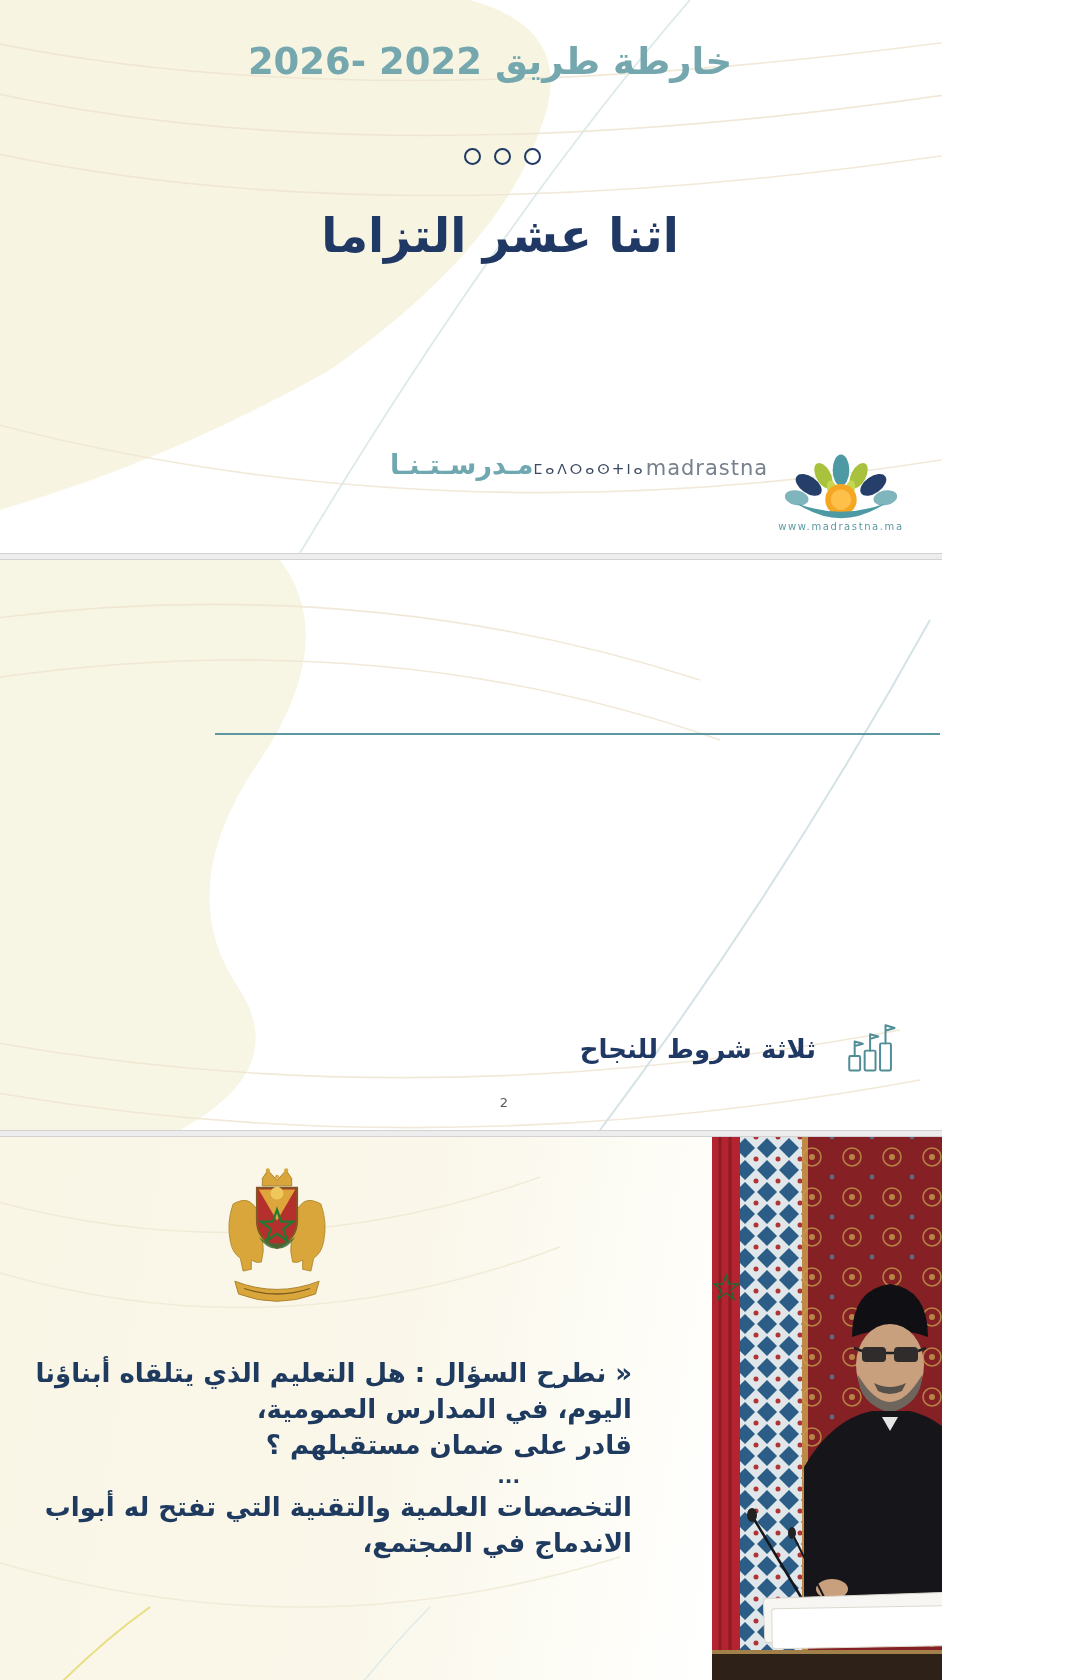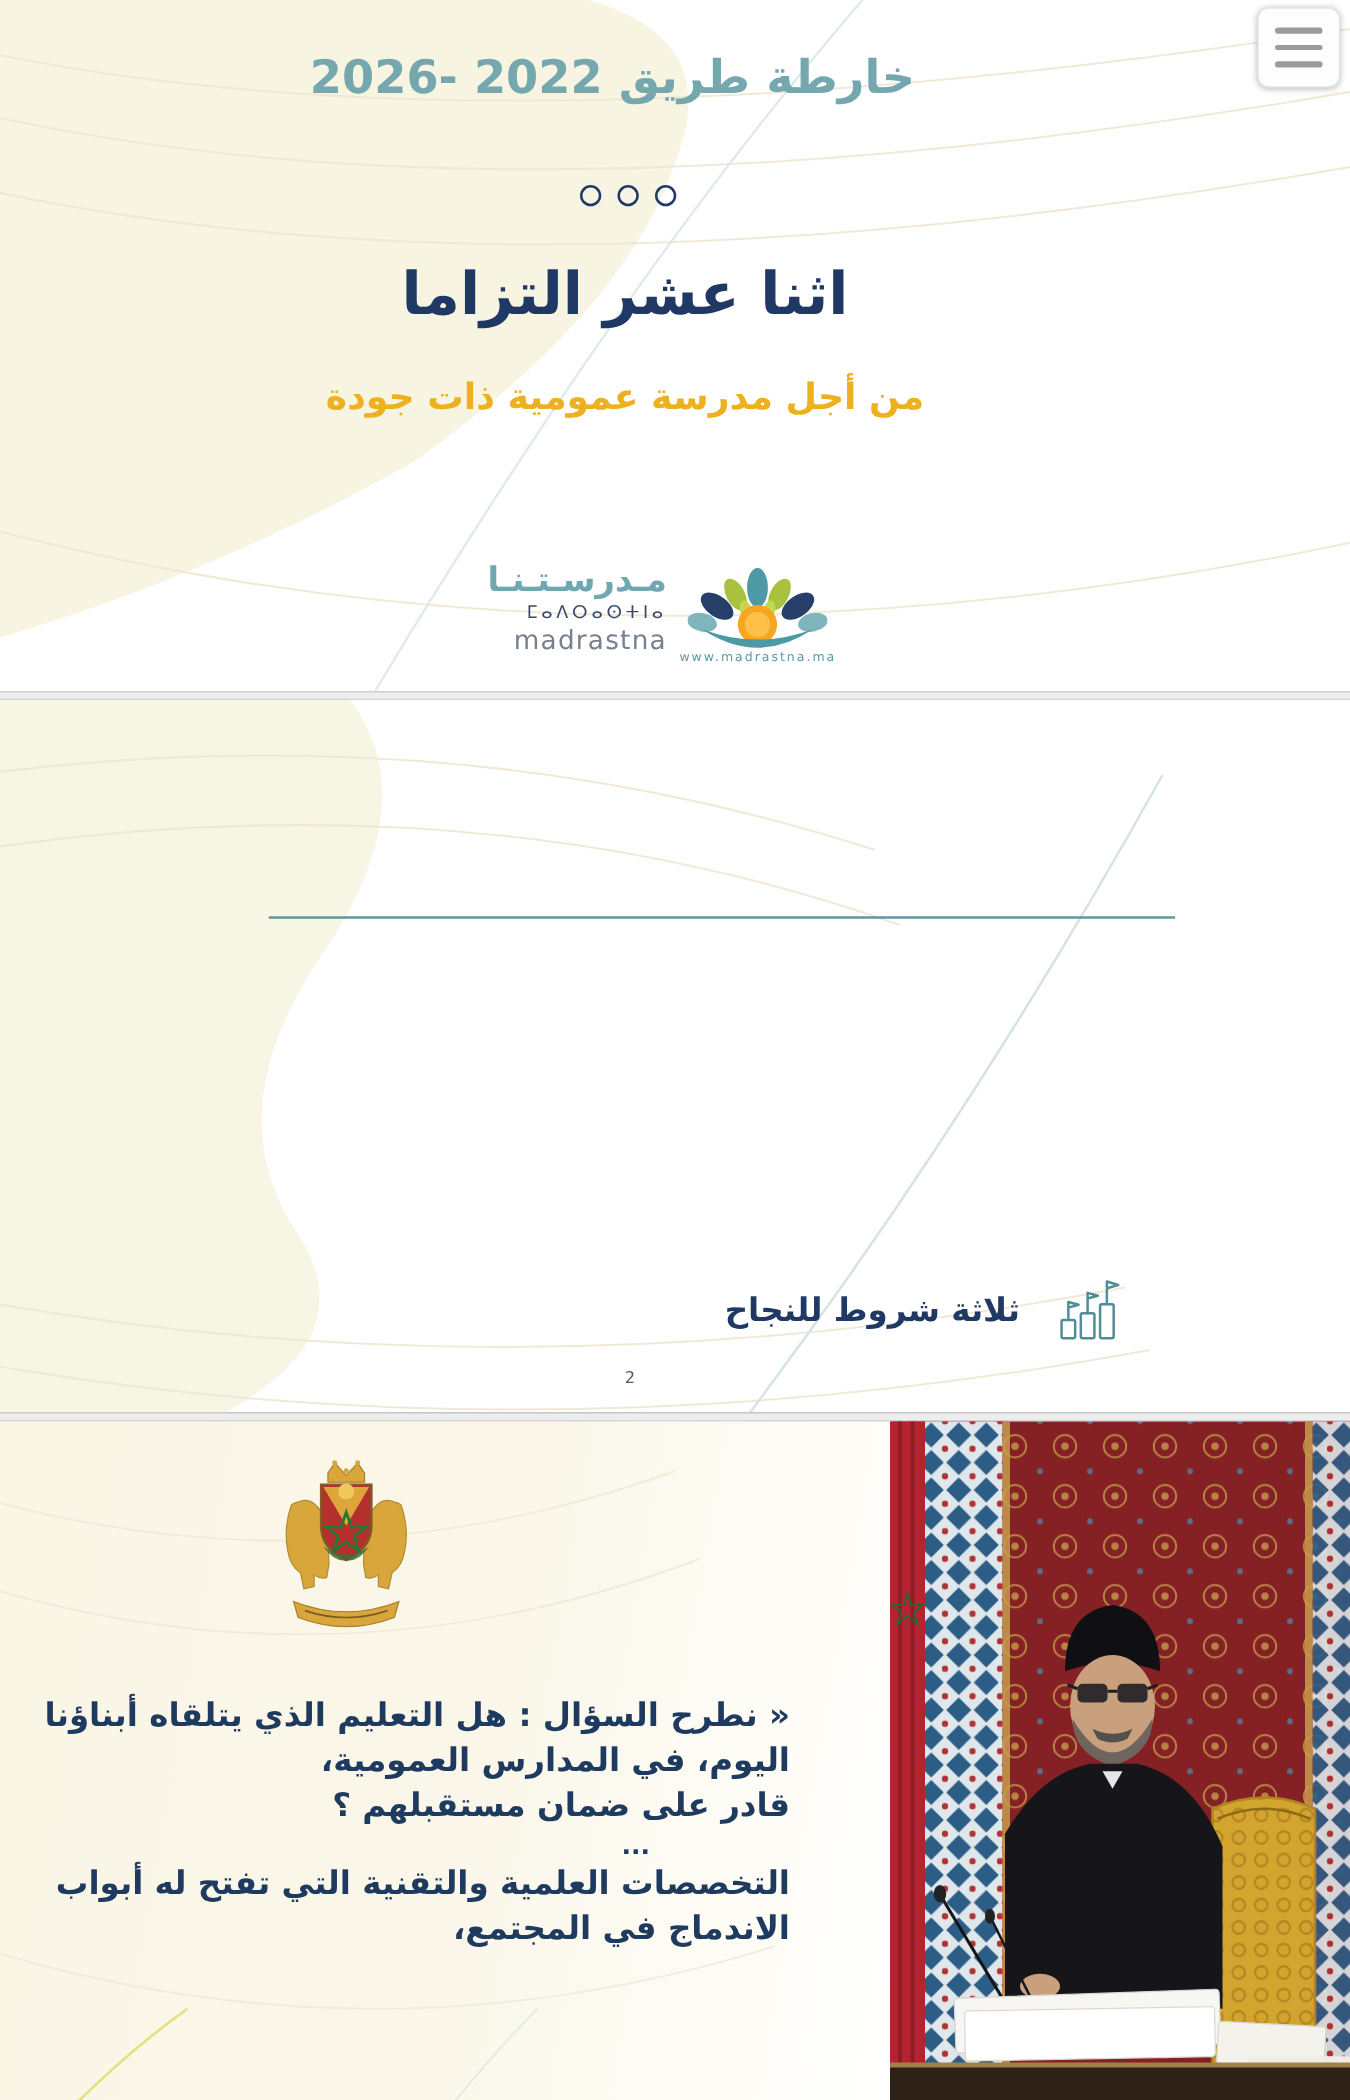--- a/index.html
+++ b/index.html
@@ -1,36 +1,36 @@
 <!DOCTYPE html>
 <html lang="ar"><head>
 <meta charset="utf-8">
 <style>
   * { margin:0; padding:0; box-sizing:border-box; }
   body { background:#ffffff; font-family:"DejaVu Sans", sans-serif; }
-  .canvas { position:relative; width:1080px; height:1680px; overflow:hidden; background:#0f172a; }
+  .canvas { position:relative; width:942px; height:1680px; overflow:hidden; background:#a16207; }
 
   .page { position:absolute; left:0; width:1080px; background:#fff; overflow:hidden; }
   .page-gap { position:absolute; left:0; width:1080px; height:7px;
     background:#ededed; border-top:1px solid #d2d2d2; border-bottom:1px solid #d2d2d2; }
 
   .deco { position:absolute; inset:0; width:100%; height:100%; }
 
   
   .roadmap-title { position:absolute; top:40px; left:0; right:100px; text-align:center;
     font-size:37px; font-weight:bold; color:#74a7ae; direction:rtl; }
   .dots-row { position:absolute; top:148px; left:0; right:76px; display:flex; justify-content:center; gap:13px; }
   .dot-circle { width:17px; height:17px; border:2.5px solid #1f3864; border-radius:50%; background:transparent; }
   .main-title { position:absolute; top:208px; left:0; right:80px; text-align:center;
     font-size:47px; font-weight:bold; color:#1f3864; direction:rtl; }
   .subtitle { position:absolute; top:300px; left:0; right:80px; text-align:center;
     font-size:29px; font-weight:bold; color:#edb01f; direction:rtl; }
 
   .logo-block { position:absolute; top:448px; left:390px; display:flex; align-items:flex-start; gap:10px; }
-  .logo-text { display:flex; flex-direction:column; align-items:flex-end; padding-top:2px; }
+  .logo-text { display:flex; flex-direction:row; align-items:flex-end; padding-top:2px; }
   .logo-ar { font-size:27px; font-weight:bold; color:#6fa8b0; direction:rtl; line-height:30px; }
   .logo-tif { font-size:14px; color:#3b4a63; letter-spacing:3px; line-height:21px; }
   .logo-lat { font-size:21px; color:#77808d; letter-spacing:1px; line-height:23px; }
   .logo-art { display:flex; flex-direction:column; align-items:center; }
   .logo-url { font-size:10px; color:#5c9aa2; letter-spacing:1.6px; margin-top:1px; }
 
   
   .toc-heading { position:absolute; top:123px; right:140px; font-size:43px; font-weight:bold;
     color:#64a0a8; direction:rtl; }
   .toc-underline { position:absolute; top:173px; left:215px; right:140px; height:0;
@@ -79,21 +79,20 @@
 
     <h1 class="roadmap-title" dir="rtl">خارطة طريق 2022 -2026</h1>
 
     <div class="dots-row">
       <span class="dot-circle"></span>
       <span class="dot-circle"></span>
       <span class="dot-circle"></span>
     </div>
 
     <h2 class="main-title" dir="rtl">اثنا عشر التزاما</h2>
-    <h3 class="subtitle" dir="rtl">من أجل مدرسة عمومية ذات جودة</h3>
 
     <div class="logo-block">
       <div class="logo-text">
         <div class="logo-ar">مـدرسـتـنـا</div>
         <div class="logo-tif">ⵎⴰⴷⵔⴰⵙⵜⵏⴰ</div>
         <div class="logo-lat">madrastna</div>
       </div>
       <div class="logo-art">
         <svg width="112" height="72" viewBox="0 0 120 78">
           <ellipse cx="60" cy="24" rx="9" ry="17" fill="#4d9aa5"></ellipse>

